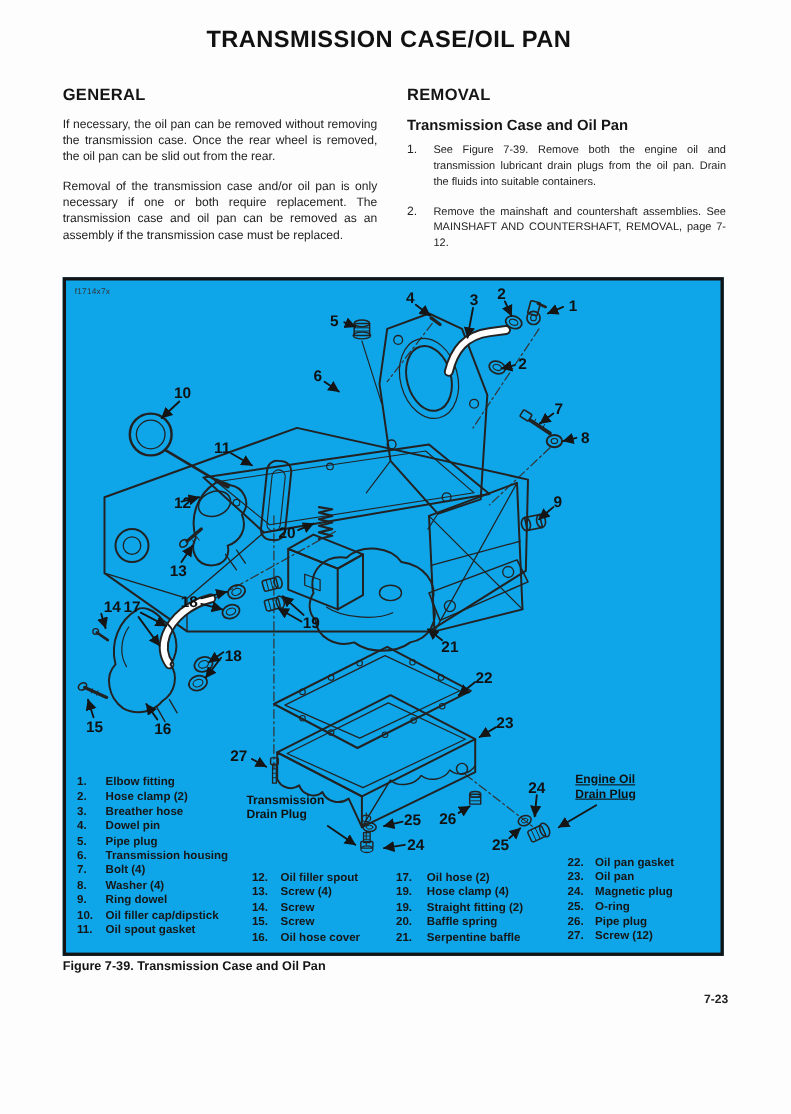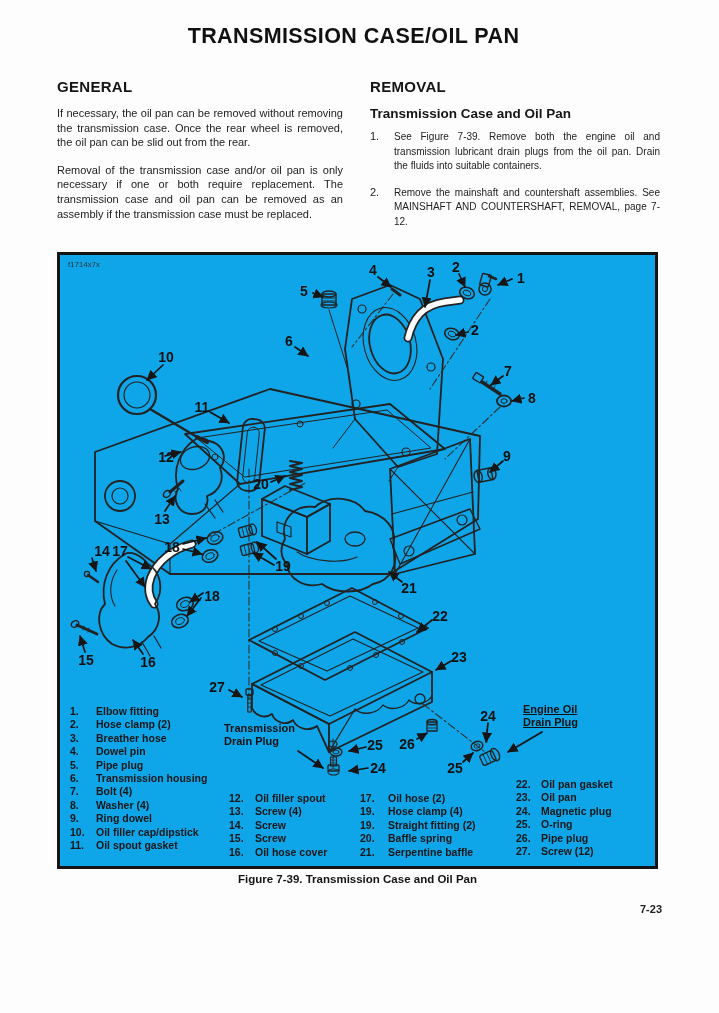--- a/index.html
+++ b/index.html
@@ -39,21 +39,21 @@
   .parts-col{position:absolute;font-size:10.5px;font-weight:bold;color:#161616;}
   .part-row{display:flex;height:13.4px;line-height:13.4px;white-space:nowrap;}
   .part-row .pn{flex:0 0 26px;}
   .parts-col.c1{left:13px;top:453px;}
   .parts-col.c2{left:172px;top:540px;}
   .parts-col.c3{left:303px;top:540px;}
   .parts-col.c3 .pn{flex-basis:28px;}
   .parts-col.c4{left:459px;top:526px;}
   .parts-col.c4 .pn{flex-basis:25px;}
   
-  .caption{left:57px;top:873px;width:601px;text-align:center;
+  .caption{left:57px;top:873px;width:601px;text-align:left;
     font-size:11.5px;font-weight:bold;color:#141414;}
   .pageno{left:640px;top:903px;width:50px;font-size:11px;font-weight:bold;color:#222;}
 </style>
 </head>
 <body>
 
 <div class="abs title">TRANSMISSION CASE/OIL PAN</div>
 
 <div class="abs col-left">
   <div class="h2">GENERAL</div>

